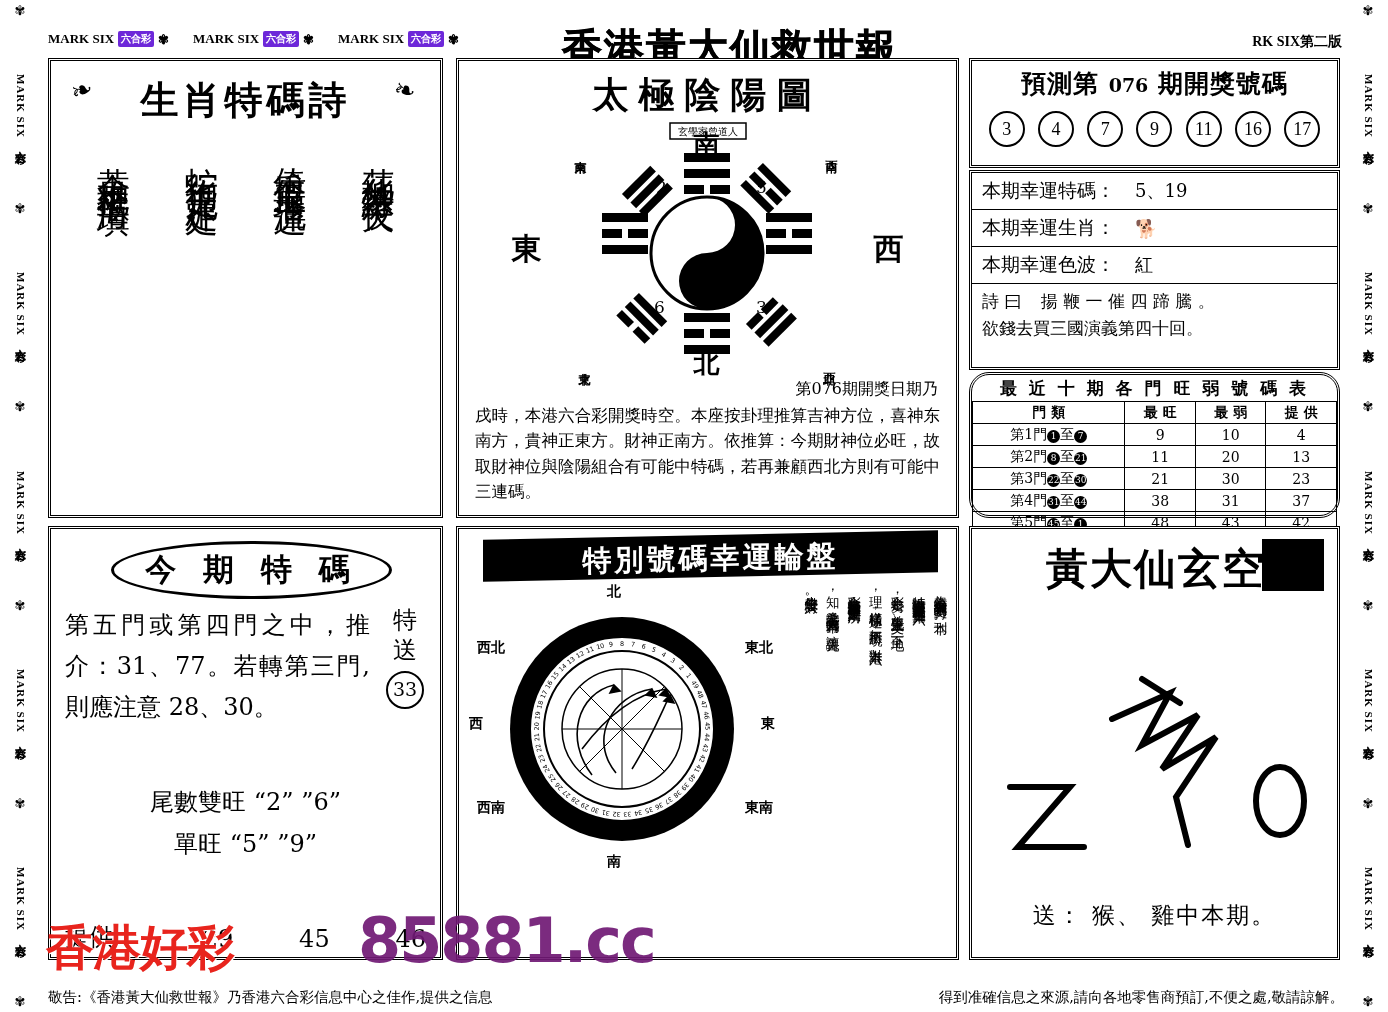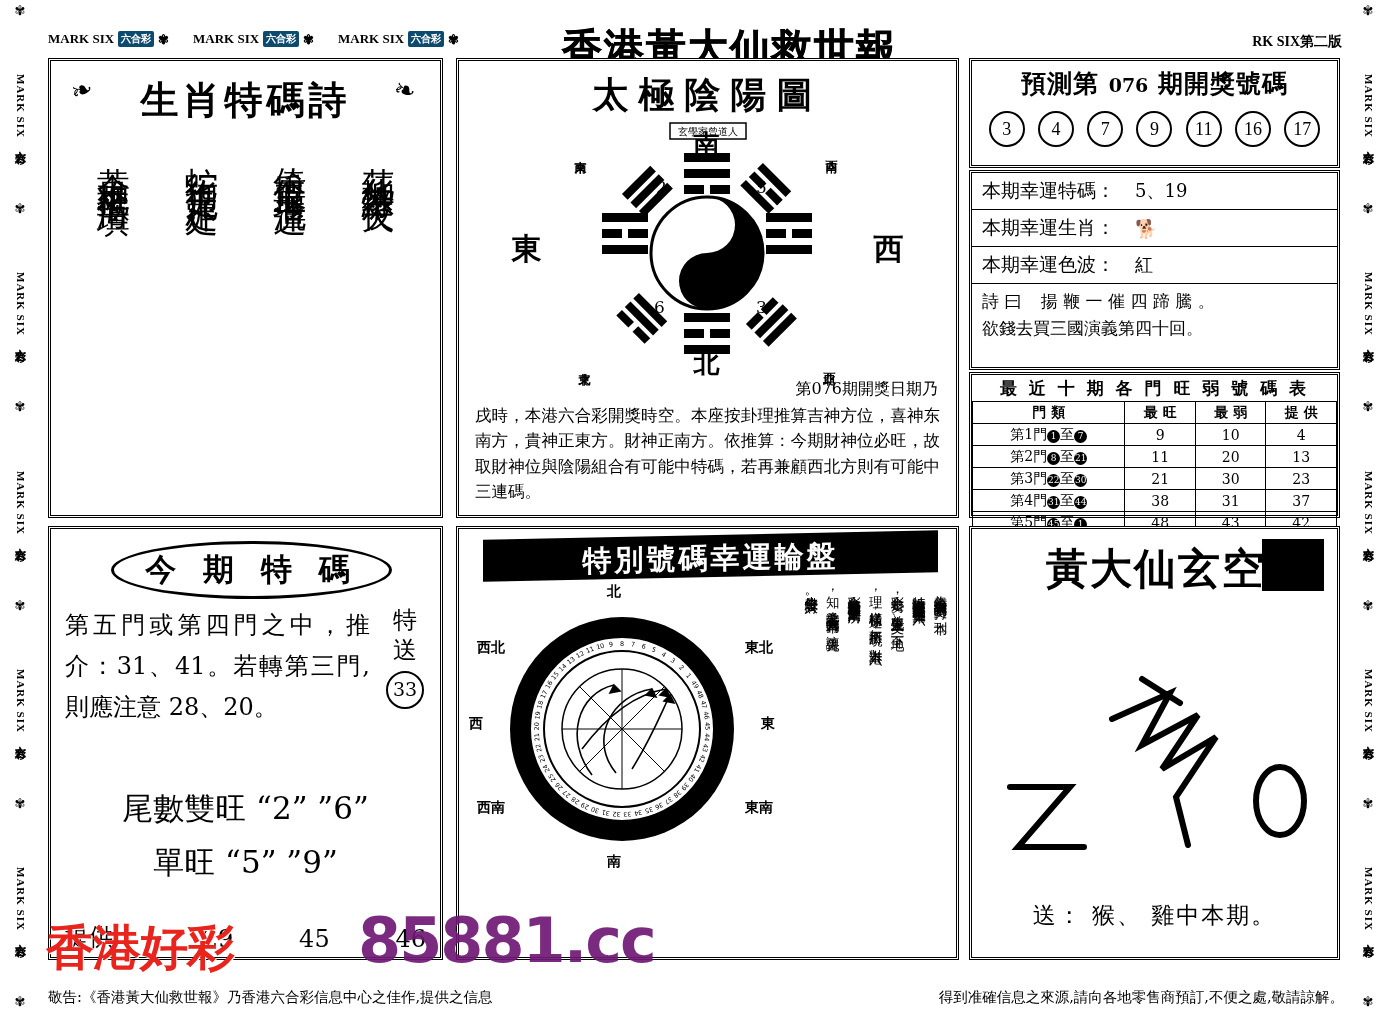--- a/index.html
+++ b/index.html
@@ -16,21 +16,21 @@
             justify-content:space-between;padding:4px 0;box-sizing:border-box;}
   .rail-mark{writing-mode:vertical-rl;font-size:11px;font-weight:bold;
              letter-spacing:1px;white-space:nowrap;font-family:"Liberation Serif",serif;}
   .flower{font-size:13px;line-height:1;}
 
   
   .topbar{position:absolute;left:40px;top:0;width:1308px;height:56px;margin-top:13px;}
   .topmarks{position:absolute;left:8px;top:18px;display:flex;gap:24px;}
   .topmark{font-size:13px;font-weight:bold;font-family:"Liberation Serif",serif;
            display:flex;align-items:center;gap:4px;}
-  .topmark .sixball{display:inline-block;background:#0c4a6e;color:#fff;
+  .topmark .sixball{display:inline-block;background:#6d28d9;color:#fff;
            font-size:10px;padding:1px 3px;border-radius:2px;}
   .mainTitle{position:absolute;left:430px;top:8px;width:520px;text-align:center;
              font-family:"DejaVu Serif","Liberation Serif",serif;
              font-weight:bold;font-size:40px;letter-spacing:2px;
              -webkit-text-stroke:0.6px #000;}
   .edition{position:absolute;right:6px;top:20px;font-size:14px;font-weight:bold;
            font-family:"Liberation Serif",serif;}
 
   
   .box{position:absolute;border:3px double #000;box-sizing:border-box;background:#fff;}
@@ -87,21 +87,21 @@
              padding:0 10px;border-bottom:1px solid #000;font-size:19px;
              font-family:"DejaVu Serif","Liberation Serif",serif;}
   .lucky-row:nth-child(3){border-bottom:1px solid #000;}
   .lucky-row .val{margin-left:20px;font-size:18px;}
   .poem-lines{padding:4px 10px 0 10px;font-size:17px;line-height:1.6;
               font-family:"DejaVu Serif","Liberation Serif",serif;}
   .poem-lines .lead{margin-right:14px;}
   .horse{font-size:20px;}
 
   
-  #table{left:969px;top:372px;width:371px;height:146px;}
+  #table{left:969px;top:372px;width:371px;height:146px;border-radius:20px;}
   .tbl-title{text-align:center;font-weight:bold;font-size:17px;letter-spacing:3px;
              font-family:"DejaVu Serif","Liberation Serif",serif;padding:2px 0 1px;}
   table.grid{width:100%;border-collapse:collapse;font-family:"DejaVu Serif","Liberation Serif",serif;}
   table.grid th,table.grid td{border:1px solid #000;font-size:14px;text-align:center;
         padding:1px 2px;height:19px;}
   table.grid th{font-weight:bold;font-size:14px;}
   .mini{display:inline-block;background:#000;color:#fff;border-radius:50%;
         width:13px;height:13px;line-height:13px;font-size:9px;text-align:center;}
 
   
@@ -112,21 +112,21 @@
   .oval span{font-family:"DejaVu Serif","Liberation Serif",serif;font-weight:bold;
              font-size:31px;letter-spacing:8px;}
   .sp-side{position:absolute;right:8px;top:76px;width:54px;text-align:center;
            font-family:"DejaVu Serif","Liberation Serif",serif;font-size:24px;line-height:1.25;}
   .sp-side .circled{display:inline-block;margin-top:6px;border:2px solid #000;
            border-radius:50%;width:34px;height:34px;line-height:32px;font-size:19px;}
   .sp-body{position:absolute;left:14px;right:70px;top:76px;
            font-family:"DejaVu Serif","Liberation Serif",serif;
            font-size:24px;line-height:1.7;text-align:justify;}
   .sp-center{position:absolute;left:14px;right:14px;top:252px;text-align:center;
-             font-family:"DejaVu Serif","Liberation Serif",serif;font-size:31px;line-height:1.75;}
+             font-family:"DejaVu Serif","Liberation Serif",serif;font-size:24px;line-height:1.75;}
   .sp-supply{position:absolute;left:14px;right:14px;bottom:4px;
              font-family:"DejaVu Serif","Liberation Serif",serif;font-size:24px;
              display:flex;justify-content:space-between;align-items:flex-end;}
 
   
   #wheel{left:456px;top:526px;width:503px;height:434px;}
   .wheel-banner{position:absolute;left:24px;top:6px;width:455px;height:42px;
                 background:#000;transform:skewY(-1.2deg);}
   .wheel-banner span{position:absolute;left:0;right:0;top:4px;text-align:center;
                 color:#fff;font-family:"DejaVu Serif","Liberation Serif",serif;
@@ -408,21 +408,21 @@
 
   <div class="box" id="special">
     <div class="oval">
       <span>今 期 特 碼</span>
     </div>
     <div class="sp-side">
       <div>特</div>
       <div>送</div>
       <div class="circled">33</div>
     </div>
-    <div class="sp-body">第五門或第四門之中，推介：31、41。若轉第三門,則應注意 28、20。</div>
+    <div class="sp-body">第五門或第四門之中，推介：31、77。若轉第三門,則應注意 28、30。</div>
     <div class="sp-center">
       <div>尾數雙旺 “2” ”6”</div>
       <div>單旺 “5” ”9”</div>
     </div>
     <div class="sp-supply">
       <span>提供：</span>
       <span>29</span>
       <span>45</span>
       <span>46</span>
     </div>

